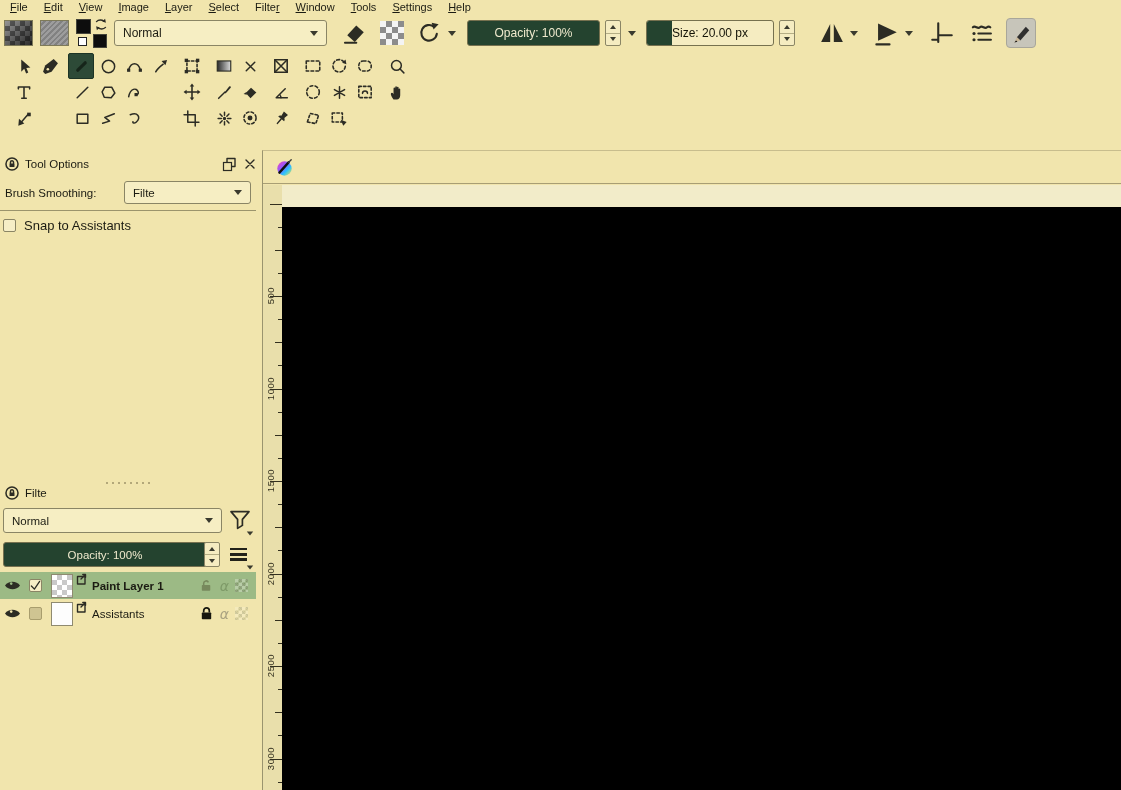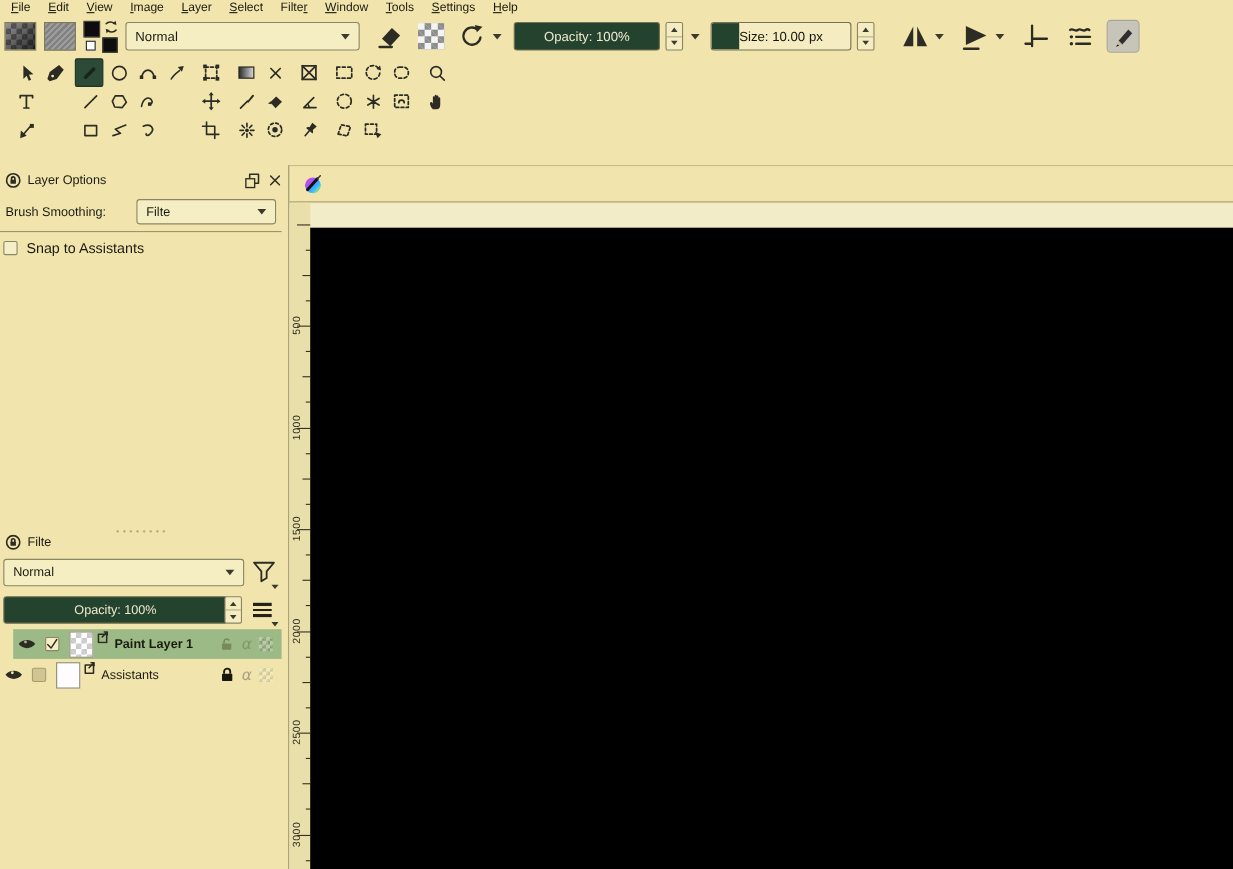--- a/index.html
+++ b/index.html
@@ -73,21 +73,21 @@
   #ly-combo { position:absolute; left:3px; top:25px; width:219px; height:25px; font-size:11.5px; }
   #ly-filter { position:absolute; left:228px; top:24px; }
   #ly-filter-caret { position:absolute; left:246px; top:48px; transform:scale(.8); }
   #ly-opacity { position:absolute; left:3px; top:59px; width:204px; font-size:11.5px; height:25px; }
   #ly-spin { position:absolute; left:206px; top:59px; height:25px; }
   #ly-menu { position:absolute; left:230px; top:65px; width:17px; height:13px;
       background:linear-gradient(#22221a 0 2.5px, transparent 2.5px 5.2px, #22221a 5.2px 7.7px, transparent 7.7px 10.4px, #22221a 10.4px 13px); }
   #ly-menu-caret { position:absolute; left:246px; top:82px; transform:scale(.8); }
   #layer-list { position:absolute; left:0; top:89px; width:256px; }
   .lrow { height:27px; display:flex; align-items:center; padding-left:4px; margin-bottom:1px; position:relative; }
-  .lrow.sel { background:#9cba85;margin-left:12px; }
+  .lrow.sel { background:#9cba85; }
   .lrow .eye { margin-right:8px; }
   .lrow .thumb { width:22px; height:24px; margin-left:9px; border:1px solid #8f8a70; }
   .thumb.checker { background-image:linear-gradient(45deg,#c9c9c9 25%,transparent 25%,transparent 75%,#c9c9c9 75%),
                    linear-gradient(45deg,#c9c9c9 25%,#fff 25%,#fff 75%,#c9c9c9 75%);
                    background-size:10px 10px; background-position:0 0,5px 5px; background-color:#fff; }
   .thumb.white { background:#fdfdfd; }
   .lrow .badge { margin:-14px 4px 0 3px; }
   .lrow .lname { font-size:11.5px; }
   .lrow.sel .lname { font-weight:bold; }
   .lrow .rgrp { margin-left:auto; display:flex; align-items:center; gap:6px; padding-right:8px; }
@@ -169,21 +169,21 @@
     <div class="up">
         <span class="tri-up"></span>
       </div>
     <div>
         <span class="tri-down"></span>
       </div>
   </div>
   <span class="caret"></span>
   <div class="slider part" style="width:128px; margin-left:3px">
     <i class="fill" style="width:20%"></i>
-    <span>Size: 10.00 px</span>
+    <span>Size: 20.00 px</span>
   </div>
   <div class="spin">
     <div class="up">
         <span class="tri-up"></span>
       </div>
     <div>
         <span class="tri-down"></span>
       </div>
   </div>
   <div class="tbtn" style="margin-left:16px">
@@ -442,21 +442,21 @@
   </div>
 </div>
 
 <div id="tool-options">
   <div class="docker-header">
     <svg width="14" height="14" viewBox="0 0 13 13">
         <circle class="st" cx="6.5" cy="6.5" r="5.6" stroke-width="1.1"></circle>
         <rect class="fl" x="4.2" y="6" width="4.6" height="3.4" rx="0.5"></rect>
         <path class="st" d="M5.1,6 V4.9 A1.4,1.4 0 0 1 7.9,4.9 V6" stroke-width="1"></path>
       </svg>
-    <span class="title">Layer Options</span>
+    <span class="title">Tool Options</span>
     <svg width="15" height="15" viewBox="0 0 15 15">
         <rect class="st" x="5" y="1.5" width="8" height="8" stroke-width="1.2"></rect>
         <rect x="1.5" y="5.5" width="8" height="8" fill="#f1e5ad" stroke="#2c2c24" stroke-width="1.2"></rect>
       </svg>
     <svg width="14" height="14" viewBox="0 0 14 14">
         <path class="st" d="M3,3 L11,11 M11,3 L3,11" stroke-width="1.5"></path>
       </svg>
   </div>
   <span id="to-label">Brush Smoothing:</span>
   <div class="combo" id="to-combo">

